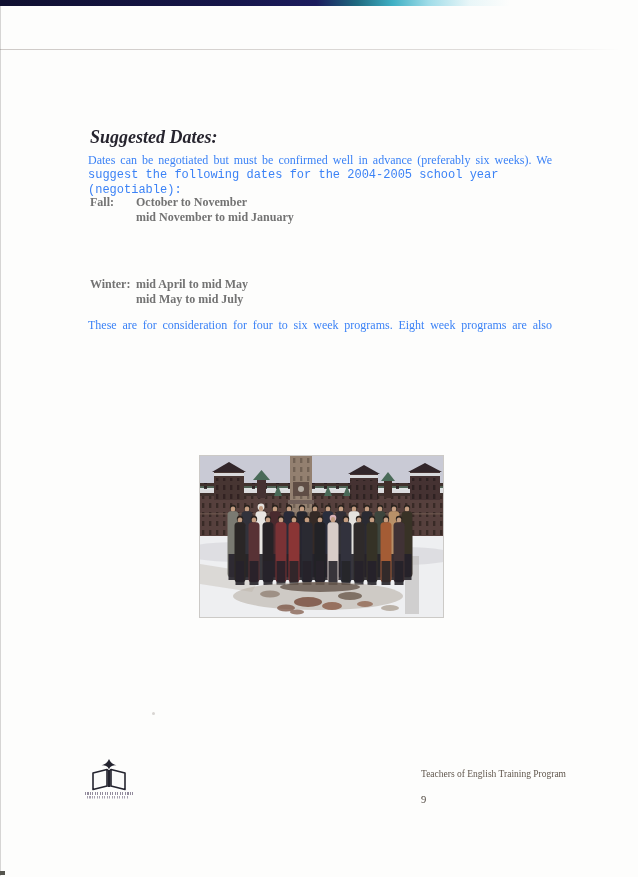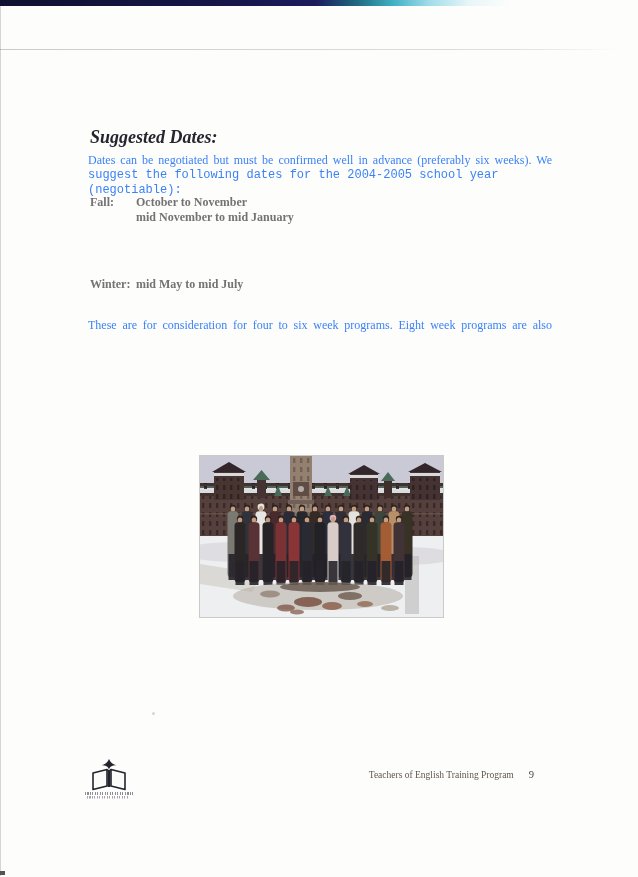--- a/index.html
+++ b/index.html
@@ -58,23 +58,23 @@
   
   .logo{position:absolute;left:87px;top:756px;width:44px;height:46px;}
   .logo-caption{
     position:absolute;left:85px;top:792px;width:48px;height:7px;
     background:
       repeating-linear-gradient(90deg, rgba(110,100,125,.75) 0 1px, rgba(110,100,125,0) 1px 2.5px) 0 0/48px 3px no-repeat,
       repeating-linear-gradient(90deg, rgba(110,100,125,.6) 0 1px, rgba(110,100,125,0) 1px 2.5px) 2px 4px/42px 2.5px no-repeat;
     filter:blur(.3px);
   }
   .footer-right{
-    position:absolute;right:104px;top:769px;
+    position:absolute;right:72px;top:769px;
     font-family:"Liberation Serif","DejaVu Serif",serif;
-    font-size:9.5px;color:#60564c;display:flex;align-items:baseline;gap:15px;
+    font-size:9.5px;color:#60564c;display:flex;align-items:baseline;gap:15px;flex-direction:column;
   }
   .footer-right .pnum{font-size:10.5px;color:#4e463e;}
 </style>
 </head>
 <body>
 
 <div class="page">
 
   <div class="scan-band"></div>
   <div class="scan-line"></div>
@@ -94,20 +94,21 @@
     <div class="vals">
       <div>October to November</div>
       <div>mid November to mid January</div>
     </div>
   </div>
 
 
   <div class="sched spring">
     <span class="season">Winter:</span>
     <div class="vals">
+      <div>mid April to mid May</div>
       <div>mid May to mid July</div>
     </div>
   </div>
 
   <div class="para note">
     <div class="jline">These are for consideration for four to six week programs. Eight week programs are also</div>
   </div>
 
 
   <div class="photo">

